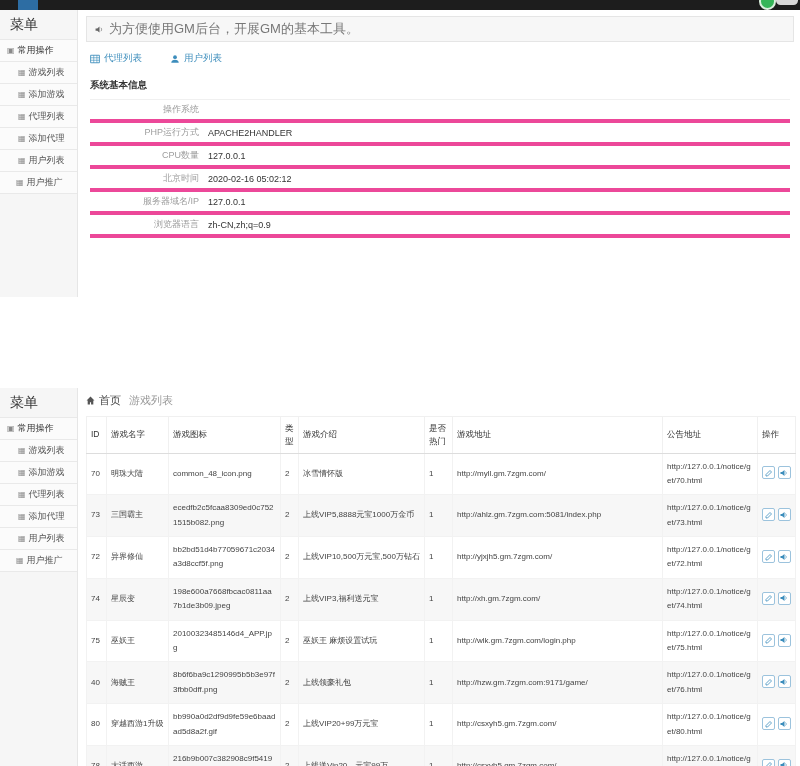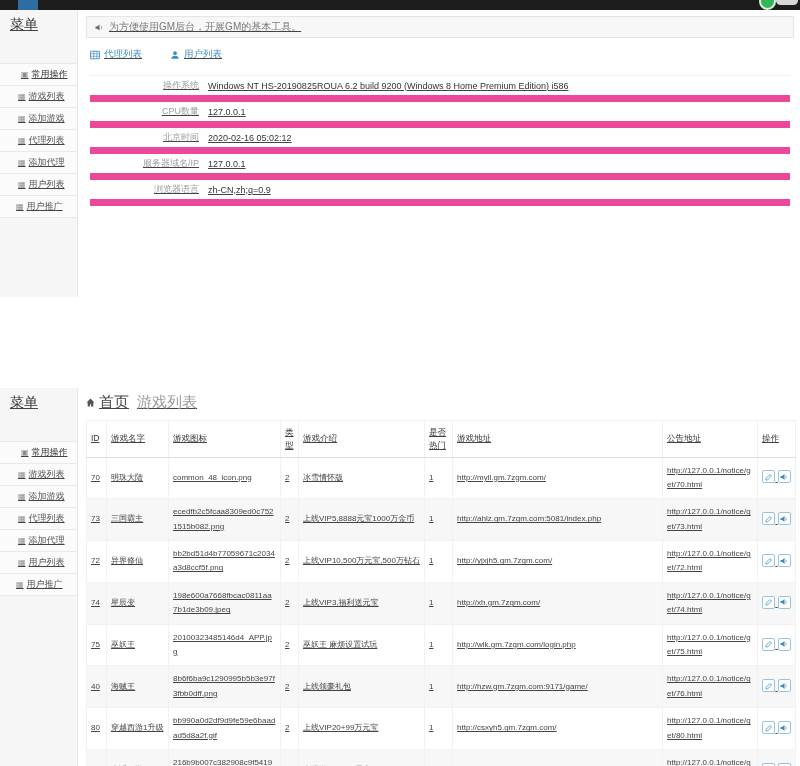--- a/index.html
+++ b/index.html
@@ -9,51 +9,51 @@
 
   
   .topbar { position:relative; height:10px; background:#1d1d1d; }
   .logo-chip { position:absolute; left:18px; top:0; width:20px; height:10px; background:#2d6da3; }
   .badge-green { position:absolute; top:-7px; right:24px; width:17px; height:17px; border-radius:50%;
                  background:#35b558; border:2px solid #daf0dd; z-index:5; }
   .badge-pill { position:absolute; top:-4px; right:2px; width:22px; height:9px; border-radius:5px;
                 background:#d8d8d8; z-index:4; }
 
   
-  .body-row { display:flex; align-items:stretch;text-decoration:underline; }
+  .body-row { display:flex; align-items:stretch; }
   .sidebar { width:78px; flex:0 0 78px; background:#f6f6f6; border-right:1px solid #e6e6e6; }
   .sidebar-title { font-size:14px; color:#333; padding:6px 10px 5px; }
   .menu { list-style:none; }
   .menu li { font-size:9px; color:#555; padding:4px 2px 4px 18px; border-top:1px solid #e9e9e9;
              white-space:nowrap; cursor:pointer; background:#fbfbfb; }
-  .menu li.top { padding-left:21px; color:#333;margin-top:24px; }
+  .menu li.top { padding-left:7px; color:#333; }
   .menu li:last-child { border-bottom:1px solid #e9e9e9;padding-left:16px; }
   .menu .mi { font-size:8px; color:#8a8a8a; margin-right:3px; }
   .main { flex:1; min-width:0; }
 
   
   .sec1 .body-row { min-height:287px; }
   .announce { margin:6px 6px 0 8px; padding:3px 8px; background:#f7f7f7; border:1px solid #e5e5e5;
-              font-size:10px; color:#777; display:flex; align-items:center; gap:5px; }
+              font-size:13px; color:#777; display:flex; align-items:center; gap:5px; }
   .box1 { background:#fff; margin:0 6px 0 8px; padding:10px 4px 8px; }
   .h-small { font-size:9.5px; font-weight:bold; color:#333; margin-bottom:7px; }
   .quick-links { display:flex; gap:28px; margin-bottom:14px; }
   .qlink { display:flex; align-items:center; gap:4px; font-size:9.5px; color:#3c8dbc;
            text-decoration:none; cursor:pointer; }
   .info-rows { border-top:1px solid #f0f0f0; }
-  .info-row { display:flex; align-items:center; border-bottom:7px solid #ec4899; padding:3px 0; }
+  .info-row { display:flex; align-items:center; border-bottom:4px solid #ec4899; padding:3px 0; }
   .info-row .lbl { width:118px; flex:0 0 118px; text-align:right; padding-right:9px;
                    font-size:9px; color:#9d9d9d; }
   .info-row .val { font-size:9px; color:#333; }
 
   .gap { height:91px; background:#fff; }
 
   
   .sec2 .body-row { min-height:378px; }
-  .breadcrumb { display:flex; align-items:center; gap:4px; font-size:15px; color:#444;
+  .breadcrumb { display:flex; align-items:center; gap:4px; font-size:11px; color:#444;
                 padding:5px 10px 4px 8px; }
   .breadcrumb a { color:#444; text-decoration:none; cursor:pointer; }
   .breadcrumb .crumb-current { color:#999; margin-left:4px; }
 
   table.games { border-collapse:collapse; margin:4px 0 0 8px; width:709px; table-layout:fixed;
                 background:#fff; }
   table.games th { font-size:8.5px; color:#333; font-weight:normal; text-align:left;
                    border:1px solid #f0f0f0; border-bottom:1px solid #ddd; padding:5px 4px;
                    vertical-align:middle; line-height:1.5; }
   table.games td { font-size:8px; color:#444; border:1px solid #f2f2f2; padding:6px 4px;
@@ -136,28 +136,32 @@
             </a>
             <a class="qlink">
               <svg class="icon-svg" width="10" height="10" viewBox="0 0 16 16">
                   <circle cx="8" cy="5" r="3" fill="#3c8dbc"></circle>
                   <path d="M2 14c0-3.3 2.7-5 6-5s6 1.7 6 5z" fill="#3c8dbc"></path>
                 </svg>
               <span>用户列表</span>
             </a>
           </div>
 
+          <div class="h-small">系统基本信息</div>
           <div class="info-rows">
 
               <div class="info-row">
                 <span class="lbl">操作系统</span>
-                <span class="val">Windows NT HS-20190825ROUA 6.2 build 9200 (Windows 8 Home Premium Edition) i586</span>
-              </div>
-
-
+              </div>
+
+
+              <div class="info-row">
+                <span class="lbl">PHP运行方式</span>
+                <span class="val">APACHE2HANDLER</span>
+              </div>
 
 
               <div class="info-row">
                 <span class="lbl">CPU数量</span>
                 <span class="val">127.0.0.1</span>
               </div>
 
               <div class="info-row">
                 <span class="lbl">北京时间</span>
                 <span class="val">2020-02-16 05:02:12</span>

